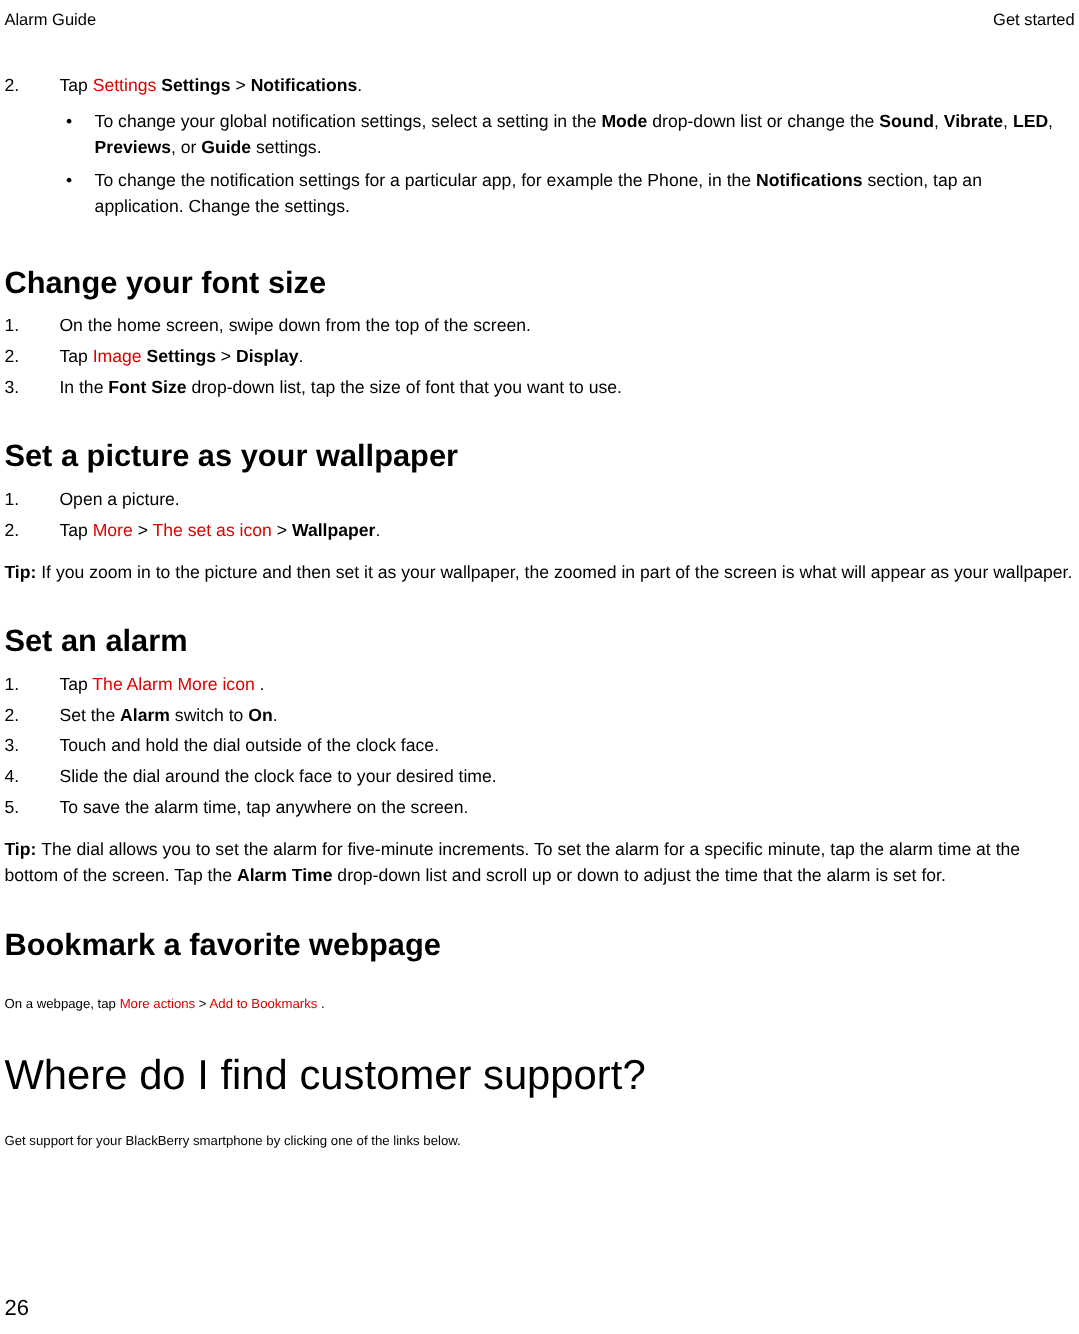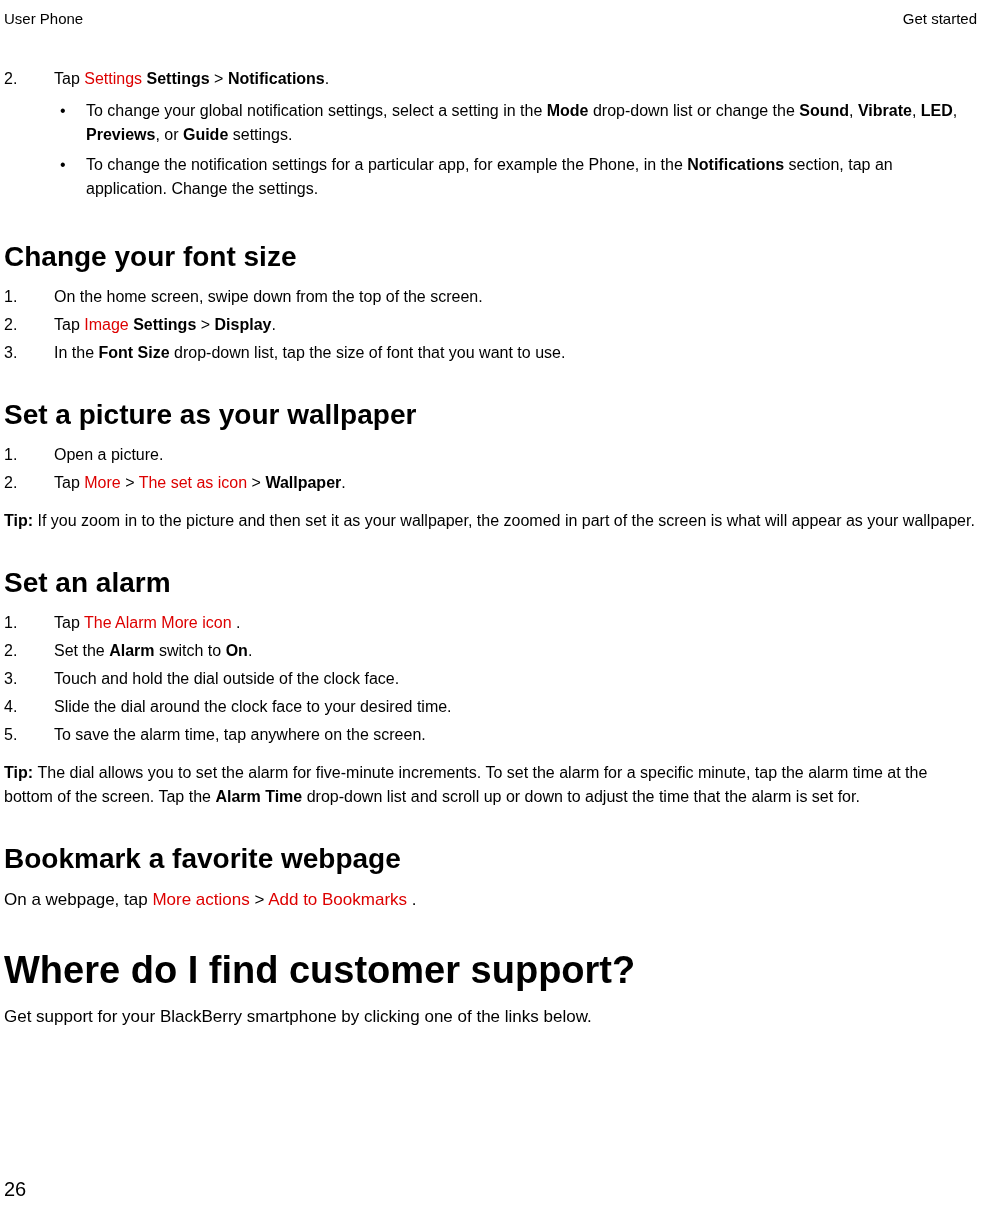--- a/index.html
+++ b/index.html
@@ -51,28 +51,28 @@
   }
   .bullet-body { flex: 1; }
   h2 {
     font-size: 28px;
     font-weight: 700;
     margin-top: 34px;
     margin-bottom: 12px;
   }
   h1 {
     font-size: 38px;
-    font-weight: 700;
+    font-weight: 400;
     margin-top: 36px;
     margin-bottom: 10px;
   }
   .para {
-    font-size: 17px;
+    font-size: 12px;
     line-height: 1.5;
-    margin-top: 12px;
+    margin-top: 28px;
   }
   .tip-para {
     font-size: 16px;
     line-height: 1.5;
     margin-top: 14px;
   }
   .red { color: #d00; }
   b, .bold { font-weight: 700; }
   .page-num {
     position: absolute;
@@ -81,21 +81,21 @@
     font-size: 20px;
   }
   .indent-list {
     margin-left: 50px;
   }
 </style>
 </head>
 <body>
 
 <div class="header">
-  <span>User Phone</span>
+  <span>Alarm Guide</span>
   <span>Get started</span>
 </div>
 
 <div class="content">
 
   <div class="ol-item">
     <div class="ol-num">2.</div>
     <div class="ol-body">
       <span>Tap </span><span class="red">Settings</span><span> </span><b>Settings</b><span> &gt; </span><b>Notifications</b><span>.</span>
 

